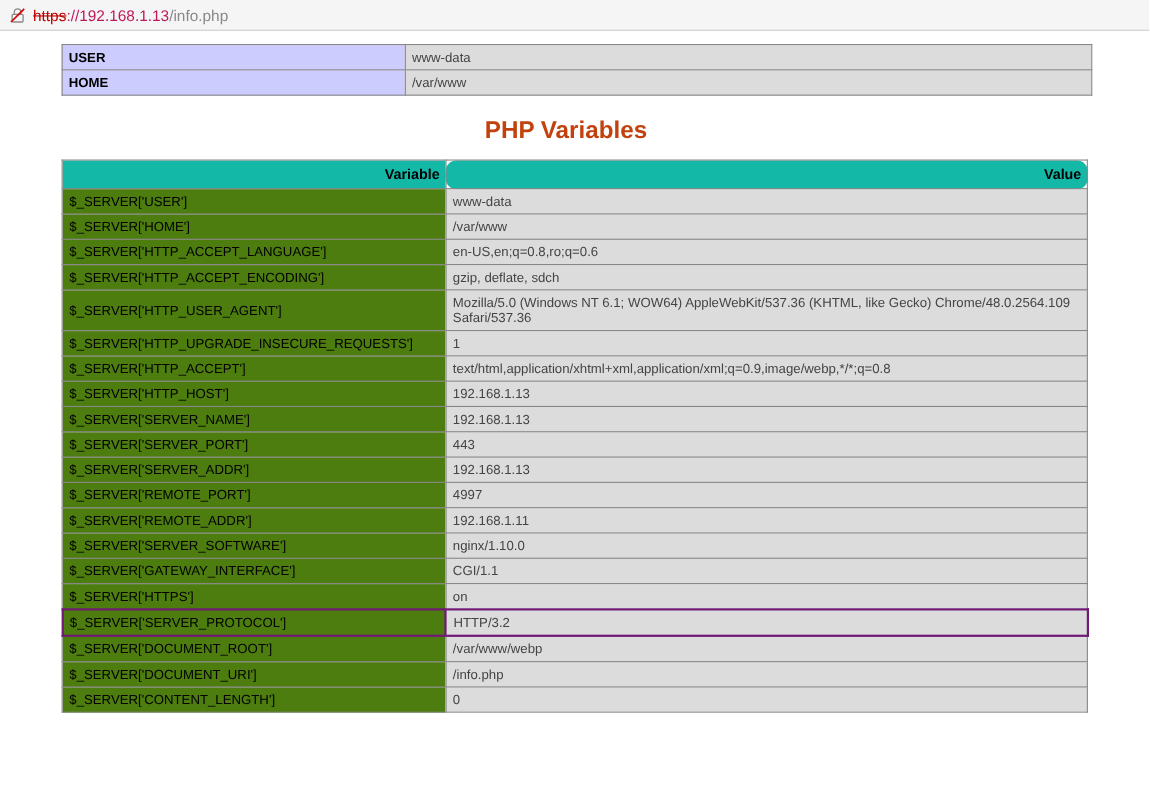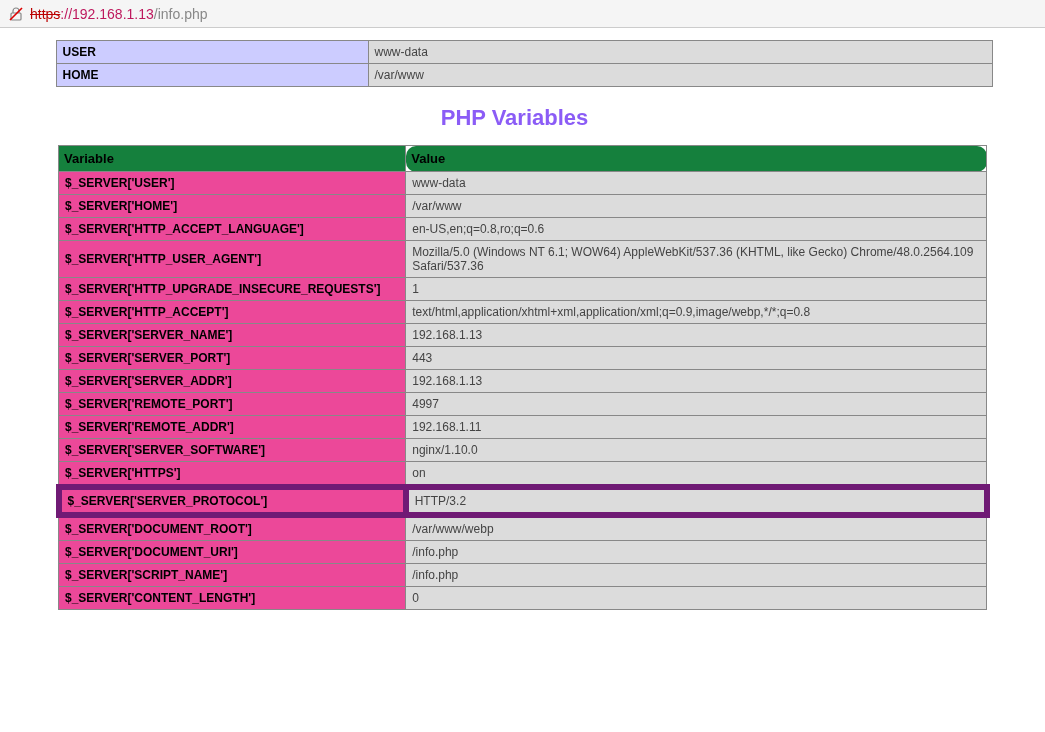--- a/index.html
+++ b/index.html
@@ -76,49 +76,49 @@
     .env-value {
       background: #dcdcdc;
       color: #444;
       width: 624px;
     }
     h1.section-title {
       text-align: center;
       font-size: 22px;
       font-weight: bold;
       margin: 18px 16px 14px 0;
-      color: #8b5cf6;
+      color: #c2410c;
     }
     .var-table th {
-      background: #15803d;
+      background: #14b8a6;
       font-weight: bold;
-      text-align: left;
+      text-align: right;
       padding: 5px;
       font-size: 13px;
     }
     .var-table th:first-child {
       width: 330px;
     }
     .var-table th:last-child {
       width: 552px;
       border-radius: 10px;
     }
     .var-name {
-      background: #ec4899;
-      font-weight: bold;
+      background: #4d7c0f;
+      font-weight: normal;
       width: 330px;
     }
     .var-value {
       background: #dcdcdc;
       color: #444;
       width: 604px;
       word-break: break-word;
     }
     .highlighted-row td {
-      border: 6px solid #701a75;
+      border: 2px solid #701a75;
     }
   </style>
 </head>
 <body>
 
 <div class="url-bar">
   <span class="ssl-icon">
     <svg viewBox="0 0 16 16">
       <rect x="3" y="7" width="10" height="7" rx="1" fill="none" stroke="#888" stroke-width="1.2"></rect>
       <path d="M5 7 V5 a3 3 0 0 1 6 0 V7" fill="none" stroke="#888" stroke-width="1.2"></path>
@@ -166,32 +166,40 @@
           </tr>
           <tr>
             <td class="var-name">$_SERVER['HOME']</td>
             <td class="var-value">/var/www</td>
           </tr>
           <tr>
             <td class="var-name">$_SERVER['HTTP_ACCEPT_LANGUAGE']</td>
             <td class="var-value">en-US,en;q=0.8,ro;q=0.6</td>
           </tr>
           <tr>
+            <td class="var-name">$_SERVER['HTTP_ACCEPT_ENCODING']</td>
+            <td class="var-value">gzip, deflate, sdch</td>
+          </tr>
+          <tr>
             <td class="var-name">$_SERVER['HTTP_USER_AGENT']</td>
             <td class="var-value">Mozilla/5.0 (Windows NT 6.1; WOW64) AppleWebKit/537.36 (KHTML, like Gecko) Chrome/48.0.2564.109 Safari/537.36</td>
           </tr>
           <tr>
             <td class="var-name">$_SERVER['HTTP_UPGRADE_INSECURE_REQUESTS']</td>
             <td class="var-value">1</td>
           </tr>
           <tr>
             <td class="var-name">$_SERVER['HTTP_ACCEPT']</td>
             <td class="var-value">text/html,application/xhtml+xml,application/xml;q=0.9,image/webp,*/*;q=0.8</td>
           </tr>
           <tr>
+            <td class="var-name">$_SERVER['HTTP_HOST']</td>
+            <td class="var-value">192.168.1.13</td>
+          </tr>
+          <tr>
             <td class="var-name">$_SERVER['SERVER_NAME']</td>
             <td class="var-value">192.168.1.13</td>
           </tr>
           <tr>
             <td class="var-name">$_SERVER['SERVER_PORT']</td>
             <td class="var-value">443</td>
           </tr>
           <tr>
             <td class="var-name">$_SERVER['SERVER_ADDR']</td>
             <td class="var-value">192.168.1.13</td>
@@ -200,42 +208,42 @@
             <td class="var-name">$_SERVER['REMOTE_PORT']</td>
             <td class="var-value">4997</td>
           </tr>
           <tr>
             <td class="var-name">$_SERVER['REMOTE_ADDR']</td>
             <td class="var-value">192.168.1.11</td>
           </tr>
           <tr>
             <td class="var-name">$_SERVER['SERVER_SOFTWARE']</td>
             <td class="var-value">nginx/1.10.0</td>
+          </tr>
+          <tr>
+            <td class="var-name">$_SERVER['GATEWAY_INTERFACE']</td>
+            <td class="var-value">CGI/1.1</td>
           </tr>
           <tr>
             <td class="var-name">$_SERVER['HTTPS']</td>
             <td class="var-value">on</td>
           </tr>
           <tr class="highlighted-row">
             <td class="var-name">$_SERVER['SERVER_PROTOCOL']</td>
             <td class="var-value">HTTP/3.2</td>
           </tr>
           <tr>
             <td class="var-name">$_SERVER['DOCUMENT_ROOT']</td>
             <td class="var-value">/var/www/webp</td>
           </tr>
           <tr>
             <td class="var-name">$_SERVER['DOCUMENT_URI']</td>
             <td class="var-value">/info.php</td>
           </tr>
           <tr>
-            <td class="var-name">$_SERVER['SCRIPT_NAME']</td>
-            <td class="var-value">/info.php</td>
-          </tr>
-          <tr>
             <td class="var-name">$_SERVER['CONTENT_LENGTH']</td>
             <td class="var-value">0</td>
           </tr>
         </tbody>
     </table>
   </div>
 
 </div>
 
 </body></html>

